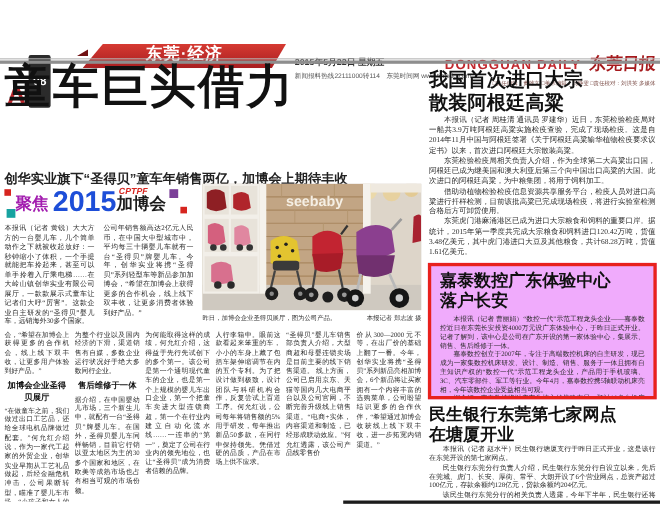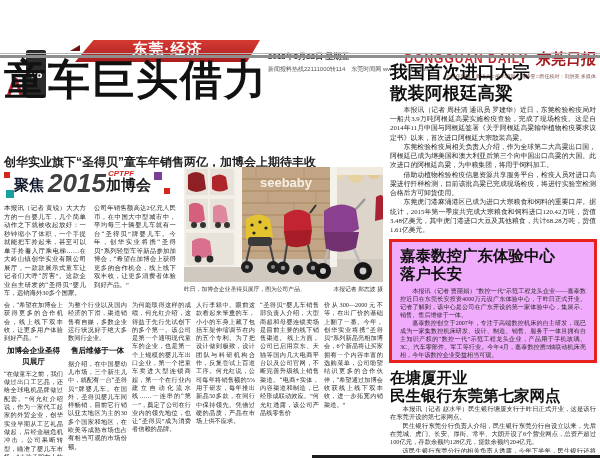--- a/index.html
+++ b/index.html
@@ -30,22 +30,22 @@
   .masthead .credits { font-size:5px; color:#7a4a44; margin-top:4px; font-family:"Liberation Sans",sans-serif; }
 
   
   .lead-head { position:absolute; left:4px; top:58px; width:382px; color:#111; font-weight:bold; }
   .lead-head .l1 { font-size:42px; line-height:1.08; letter-spacing:2px; }
   .lead-head .l2 { font-size:38px; line-height:1.1; letter-spacing:0px; }
   .lead-sub { position:absolute; left:4px; top:154px; width:380px; font-size:12px; font-weight:bold; color:#222; font-family:"Liberation Sans",sans-serif; }
 
   .badge { position:absolute; left:4px; top:172px; width:176px; height:28px; }
   .badge .sq { position:absolute; }
-  .badge .focus { position:absolute; left:10px; top:4px; font-size:15px; font-weight:bold; color:#0f172a; font-family:"Liberation Sans",sans-serif; }
-  .badge .year { position:absolute; left:44px; top:-4px; font-size:26px; font-weight:bold; color:#404040; font-style:italic; font-family:"Liberation Sans",sans-serif; }
+  .badge .focus { position:absolute; left:10px; top:4px; font-size:15px; font-weight:bold; color:#a21caf; font-family:"Liberation Sans",sans-serif; }
+  .badge .year { position:absolute; left:44px; top:-4px; font-size:26px; font-weight:bold; color:#1d4ed8; font-family:"Liberation Sans",sans-serif; }
   .badge .cptpf { position:absolute; left:104px; top:-3px; font-size:8px; font-weight:bold; color:#d6251f; font-style:italic; font-family:"Liberation Sans",sans-serif; }
   .badge .expo { position:absolute; left:102px; top:4px; font-size:15px; font-weight:bold; color:#1a1a1a; font-family:"Liberation Sans",sans-serif; }
 
   .bodytxt { text-align:justify; color:#2a2a2a; }
   .bodytxt p { text-indent:2em; }
   .introcol { position:absolute; top:204px; height:96px; width:82px; font-size:6.4px; line-height:1.33; overflow:hidden; }
   #intro1 { left:4px; } #intro2 { left:94px; }
 
   .photo { position:absolute; left:184px; top:167px; width:199px; height:115px; background:#d8d0c6; overflow:hidden; }
   .caption { position:absolute; left:184px; top:285px; width:199px; display:flex; justify-content:space-between; font-size:5.8px; color:#333; font-family:"Liberation Sans",sans-serif; }
@@ -256,22 +256,22 @@
       <div>落户长安</div>
     </div>
     <div class="boxbody bodytxt">
       <p>本报讯（记者 曹丽娟）“数控一代”示范工程龙头企业——嘉泰数控近日在东莞长安投资4000万元设广东体验中心，于昨日正式开业。记者了解到，该中心是公司在广东开设的第一家体验中心，集展示、销售、售后维修于一体。</p>
       <p>嘉泰数控创立于2007年，专注于高端数控机床的自主研发，现已成为一家集数控机床研发、设计、制造、销售、服务于一体且拥有自主知识产权的“数控一代”示范工程龙头企业，产品用于手机玻璃、3C、汽车零部件、军工等行业。今年4月，嘉泰数控携5轴联动机床亮相，今年该数控企业受益相当可观。</p>
       <p>据介绍，嘉泰数控将以广东为核心的战略布局，预计10多台机床将在三周内一次完成交付装机，此次体验中心投入运营后，不仅能够缩短交货周期，还将依托维修和培训服务，为珠三角制造企业提供“面对面”的“零距离”全方位服务。</p>
     </div>
   </div>
 
   <div id="a3-head" class="rcol a-head">
+    <div>民生银行东莞第七家网点</div>
     <div>在塘厦开业</div>
-    <div>民生银行东莞第七家网点</div>
   </div>
   <div id="a3-body" class="rcol bodytxt">
     <p>本报讯（记者 赵水平）民生银行塘厦支行于昨日正式开业，这是该行在东莞开设的第七家网点。</p>
     <p>民生银行东莞分行负责人介绍，民生银行东莞分行自设立以来，先后在莞城、虎门、长安、厚街、常平、大朗开设了6个营业网点，总资产超过100亿元，存款余额约128亿元，贷款余额约204亿元。</p>
     <p>该民生银行东莞分行的相关负责人透露，今年下半年，民生银行还将在东城开设第二个网点。</p>
   </div>
 
   <div class="bot-rule"></div>
 </div>
 

